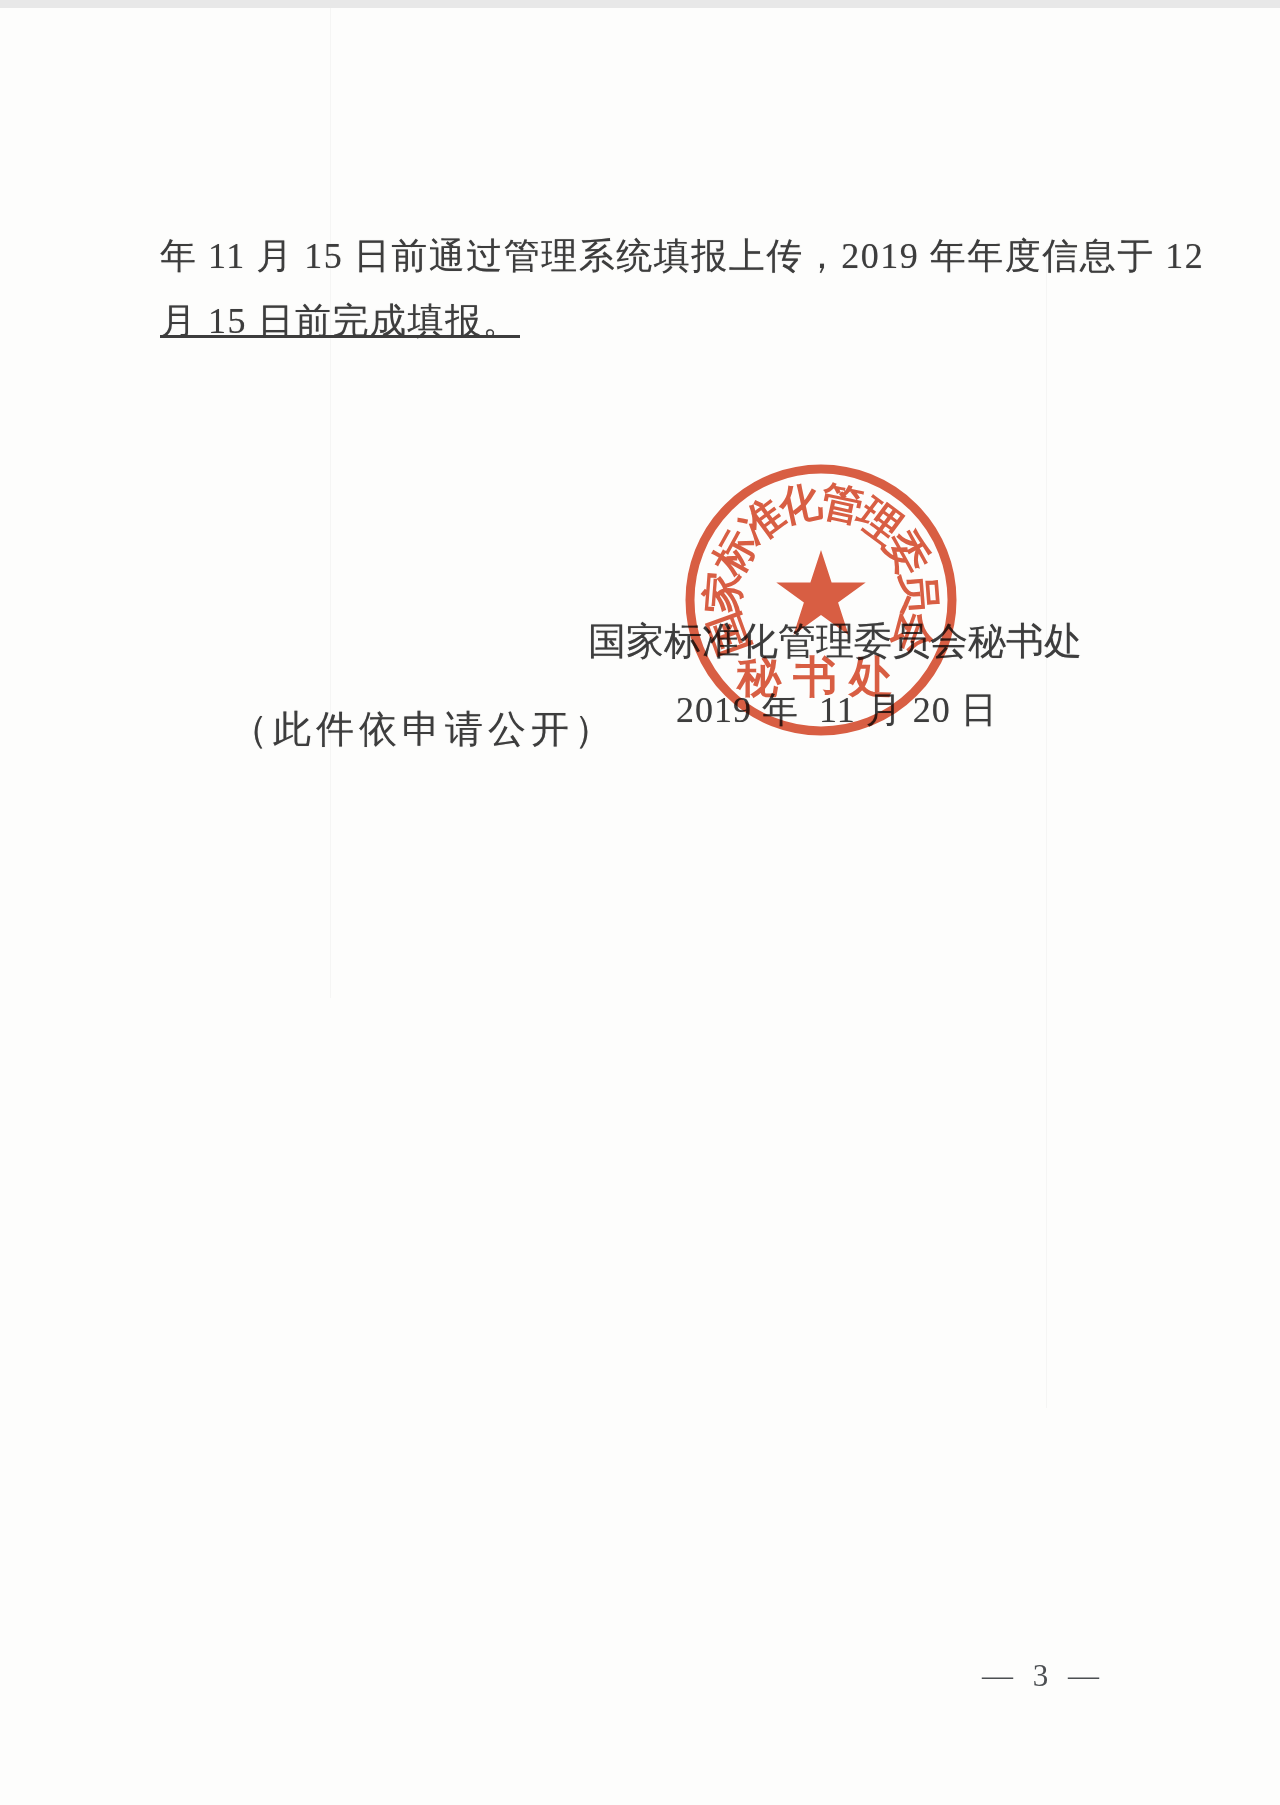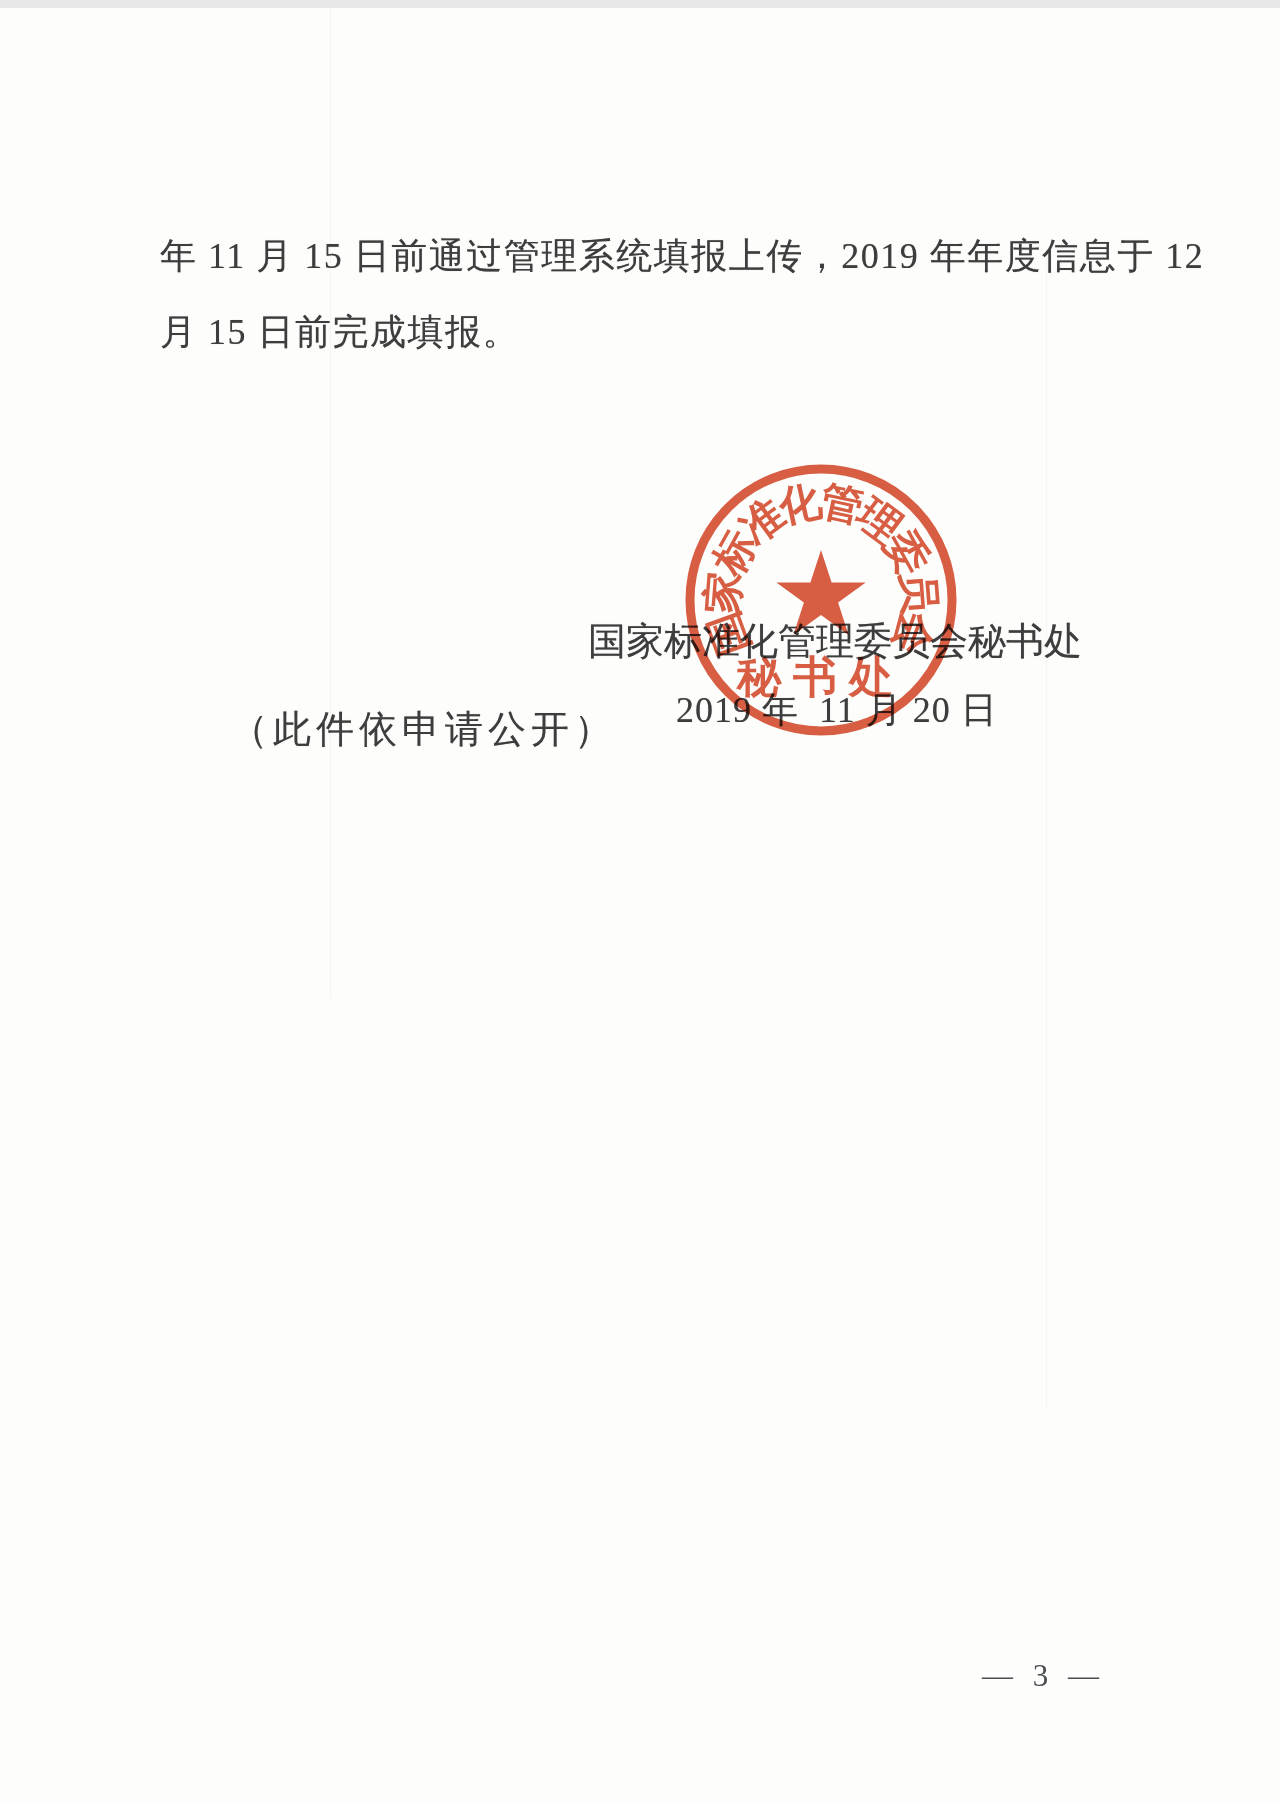--- a/index.html
+++ b/index.html
@@ -30,21 +30,21 @@
     position: absolute;
     white-space: pre;
     color: #3d3d3d;
     text-shadow: 0 0 0.7px rgba(70,70,70,0.55);
   }
   .body-line {
     font-size: 36px;
     letter-spacing: 1.5px;
   }
   .line1 { left: 160px; top: 224px; }
-  .line2 { left: 160px; top: 300px; }
+  .line2 { left: 160px; top: 289px; text-decoration: underline; }
 
   .signature {
     left: 588px; top: 608px;
     font-size: 38px;
     letter-spacing: 0px;
   }
   .doc-date {
     left: 676px; top: 678px;
     font-size: 36px;
     letter-spacing: 1px;

